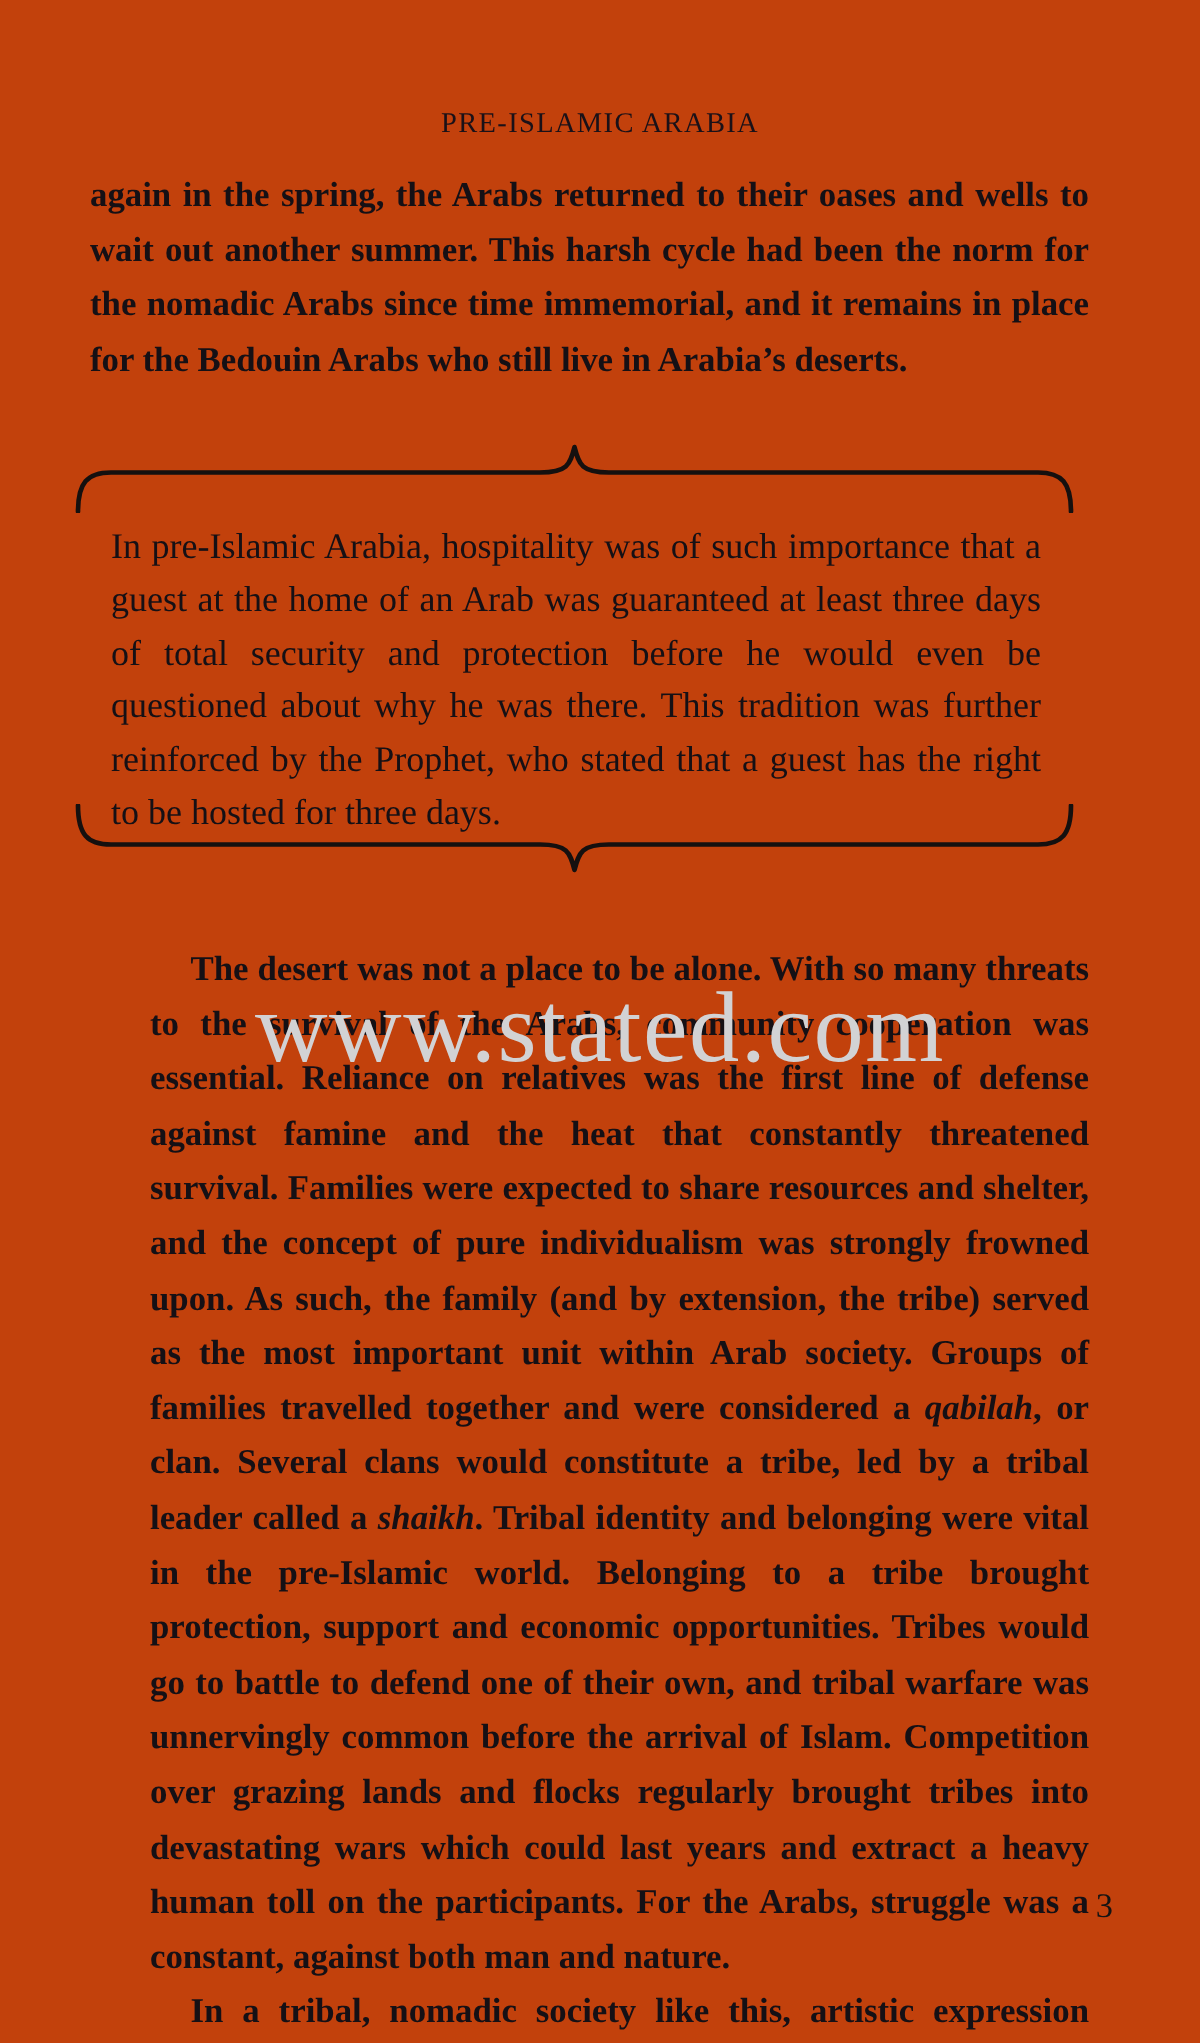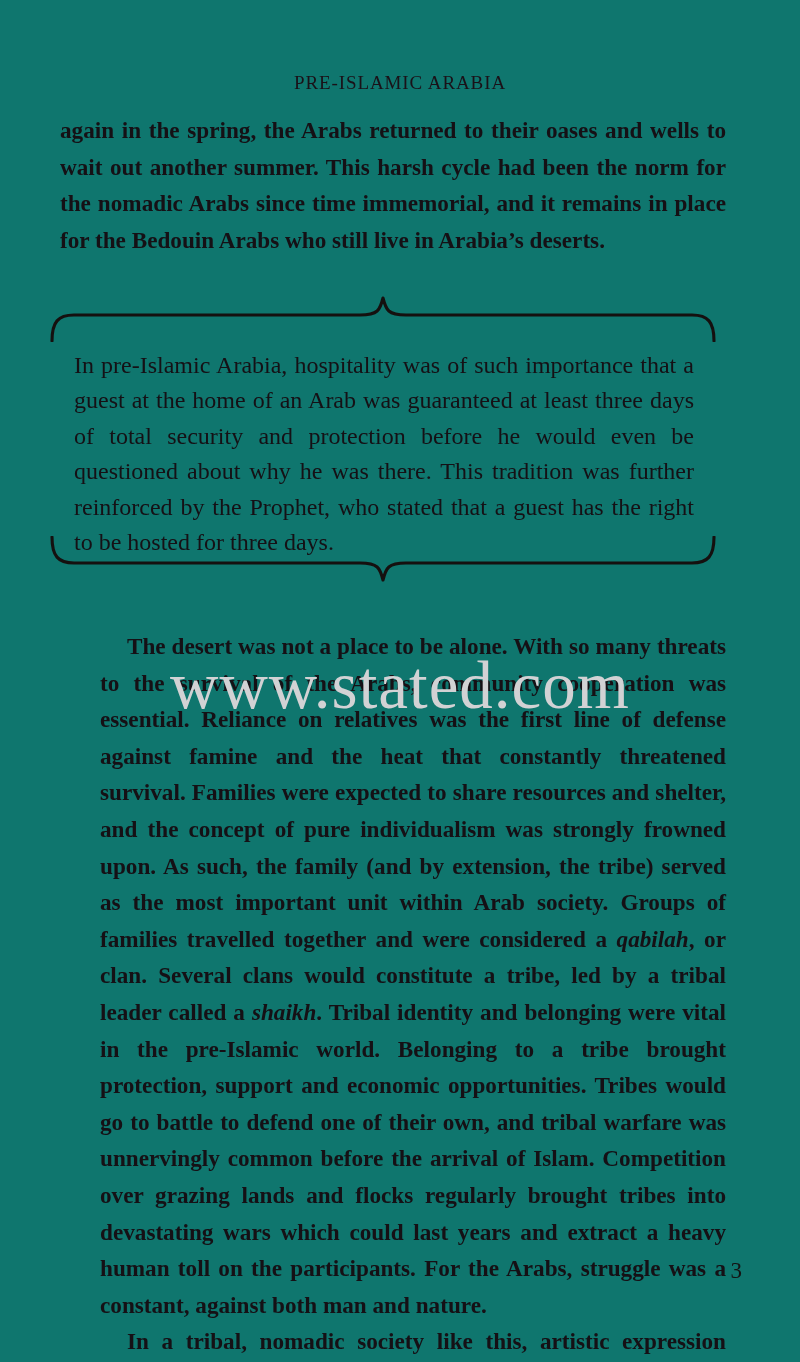--- a/index.html
+++ b/index.html
@@ -5,21 +5,21 @@
   html, body {
     margin: 0;
     padding: 0;
     background: #ffffff;
   }
 
   .page {
     position: relative;
     width: 800px;
     height: 1362px;
-    background: #0f766e;
+    background: #c2410c;
     overflow: hidden;
     font-family: "Liberation Serif", "DejaVu Serif", serif;
     color: #141414;
   }
 
   
   .running-head {
     position: absolute;
     top: 72px;
     left: 0;

